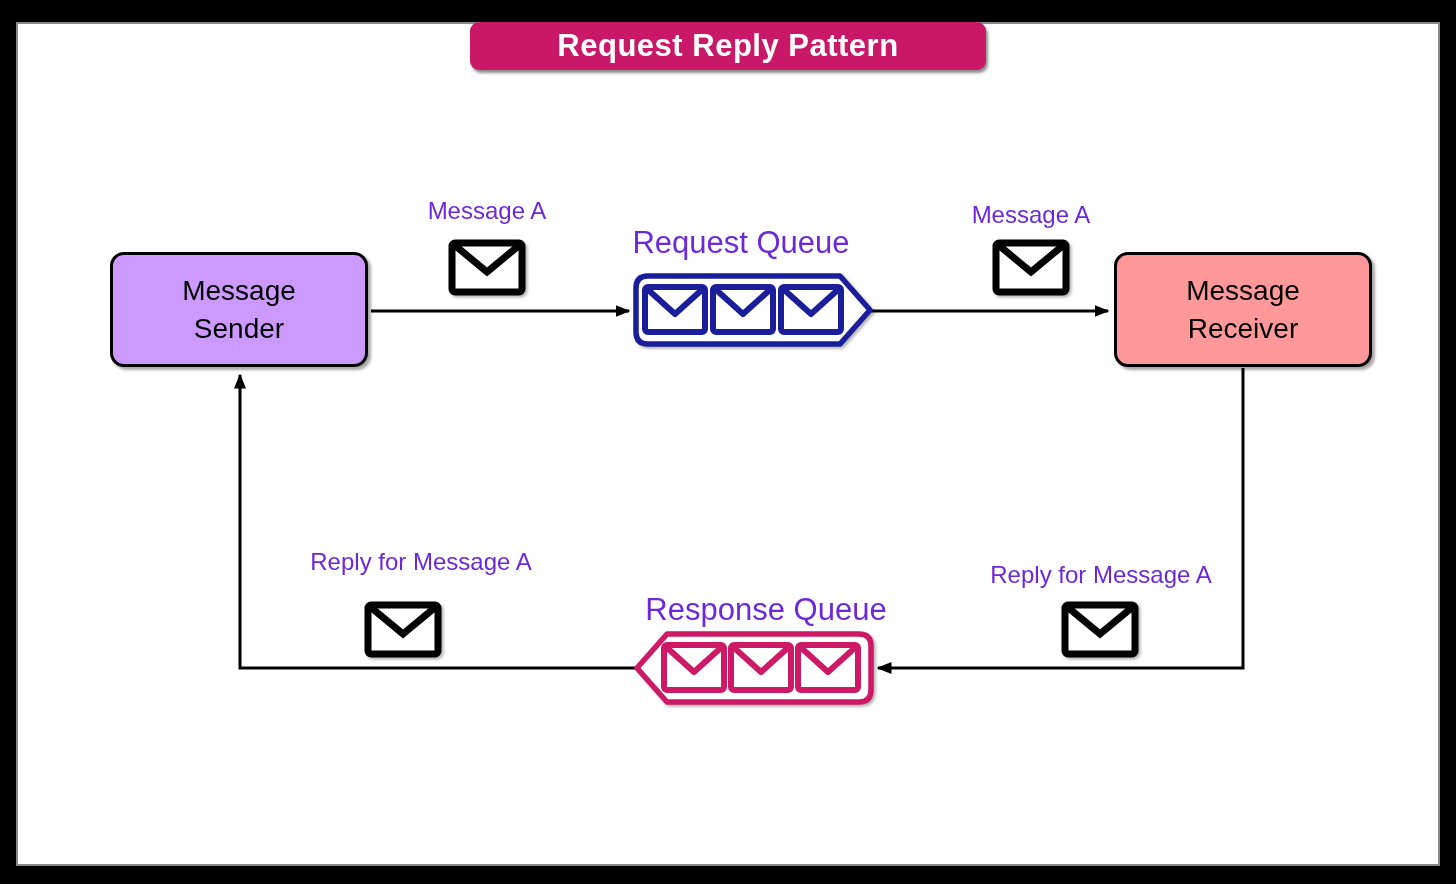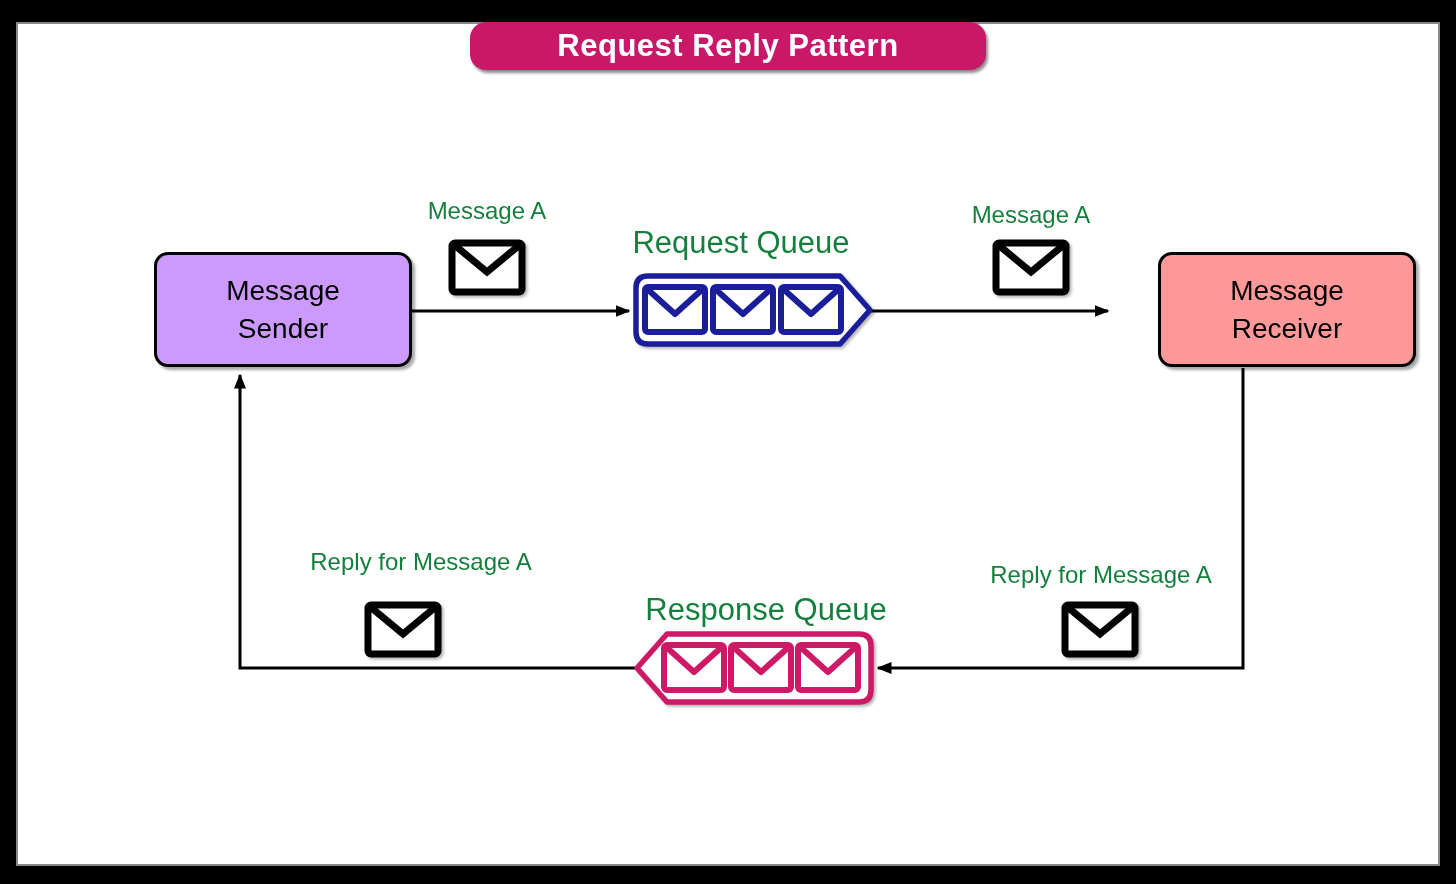--- a/index.html
+++ b/index.html
@@ -11,52 +11,51 @@
     background: #000;
   }
   .canvas {
     position: absolute; left: 16px; top: 22px; width: 1424px; height: 844px;
     background: #ffffff; border: 2px solid #8a8a8a;
   }
 
   
   .banner {
     position: absolute; left: 470px; top: 22px; width: 516px; height: 48px;
-    background: #C81867; border-radius: 16px;
+    background: #C81867; border-radius: 9px;
     display: flex; align-items: center; justify-content: center;
     box-shadow: 2px 3px 3px rgba(0,0,0,0.45);
   }
   .banner span {
     color: #ffffff; font-size: 31px; font-weight: bold; letter-spacing: 0.5px;
   }
 
   
   .node {
     position: absolute; width: 258px; height: 115px;
     border: 3px solid #000; border-radius: 14px;
     display: flex; align-items: center; justify-content: center;
     box-shadow: 3px 3px 3px rgba(0,0,0,0.35);
-    margin-left: 44px;
   }
   .node .node-label {
     width: 190px; text-align: center; font-size: 28px; color: #000; line-height: 1.35;
   }
   .node-sender   { left: 92px;  top: 228px; background: #CC99FF; }
   .node-receiver { left: 1096px; top: 228px; background: #FF9999; align-items: center; }
 
   
   svg.diagram {
     position: absolute; left: 0; top: 0; width: 1456px; height: 884px;
     pointer-events: none;
   }
   .soft-shadow { filter: drop-shadow(2px 2px 1.5px rgba(0,0,0,0.3)); }
 
   
   .lbl {
-    position: absolute; text-align: center; color: #15803d; white-space: nowrap;
+    position: absolute; text-align: center; color: #6d28d9; white-space: nowrap;
   }
   .lbl-queue { font-size: 31px; }
   .lbl-msg   { font-size: 24px; }
   .lbl-request-queue  { left: 573px; top: 201px; width: 300px; }
   .lbl-response-queue { left: 598px; top: 568px; width: 300px; }
   .lbl-msg-a-left     { left: 369px; top: 173px; width: 200px; }
   .lbl-msg-a-right    { left: 913px; top: 177px; width: 200px; }
   .lbl-reply-left     { left: 253px; top: 524px; width: 300px; }
   .lbl-reply-right    { left: 933px; top: 537px; width: 300px; }
 </style>

